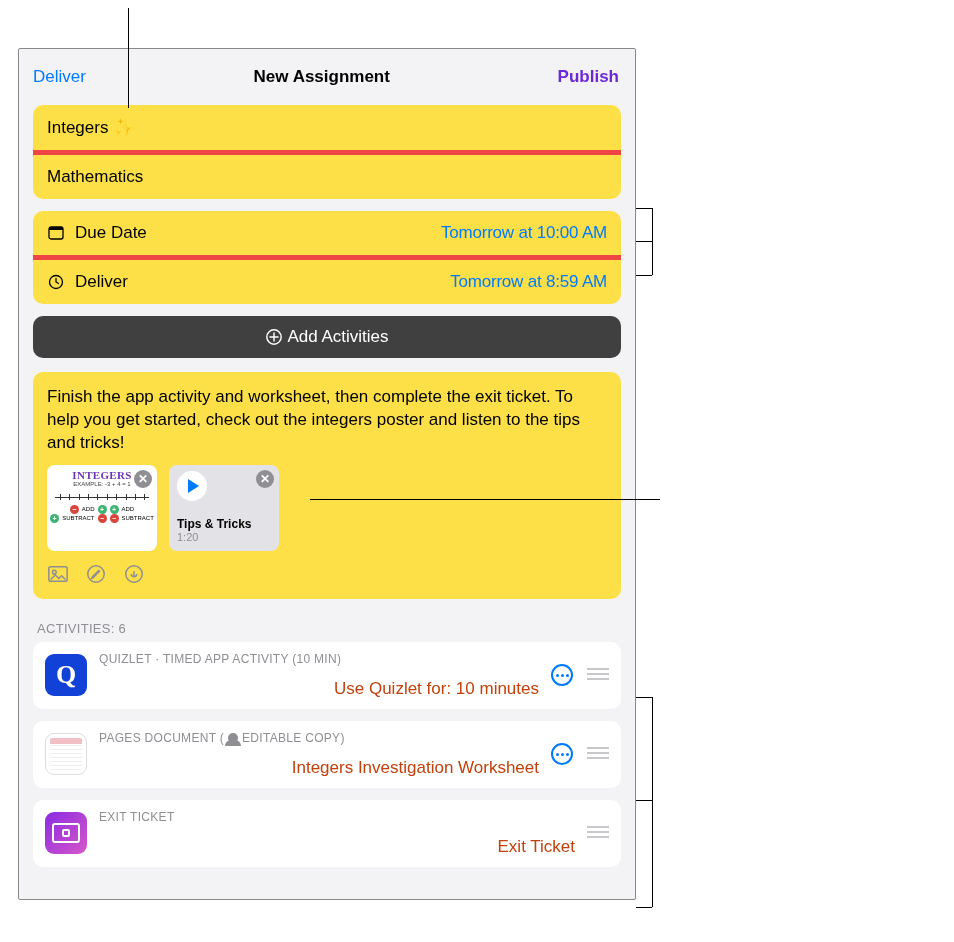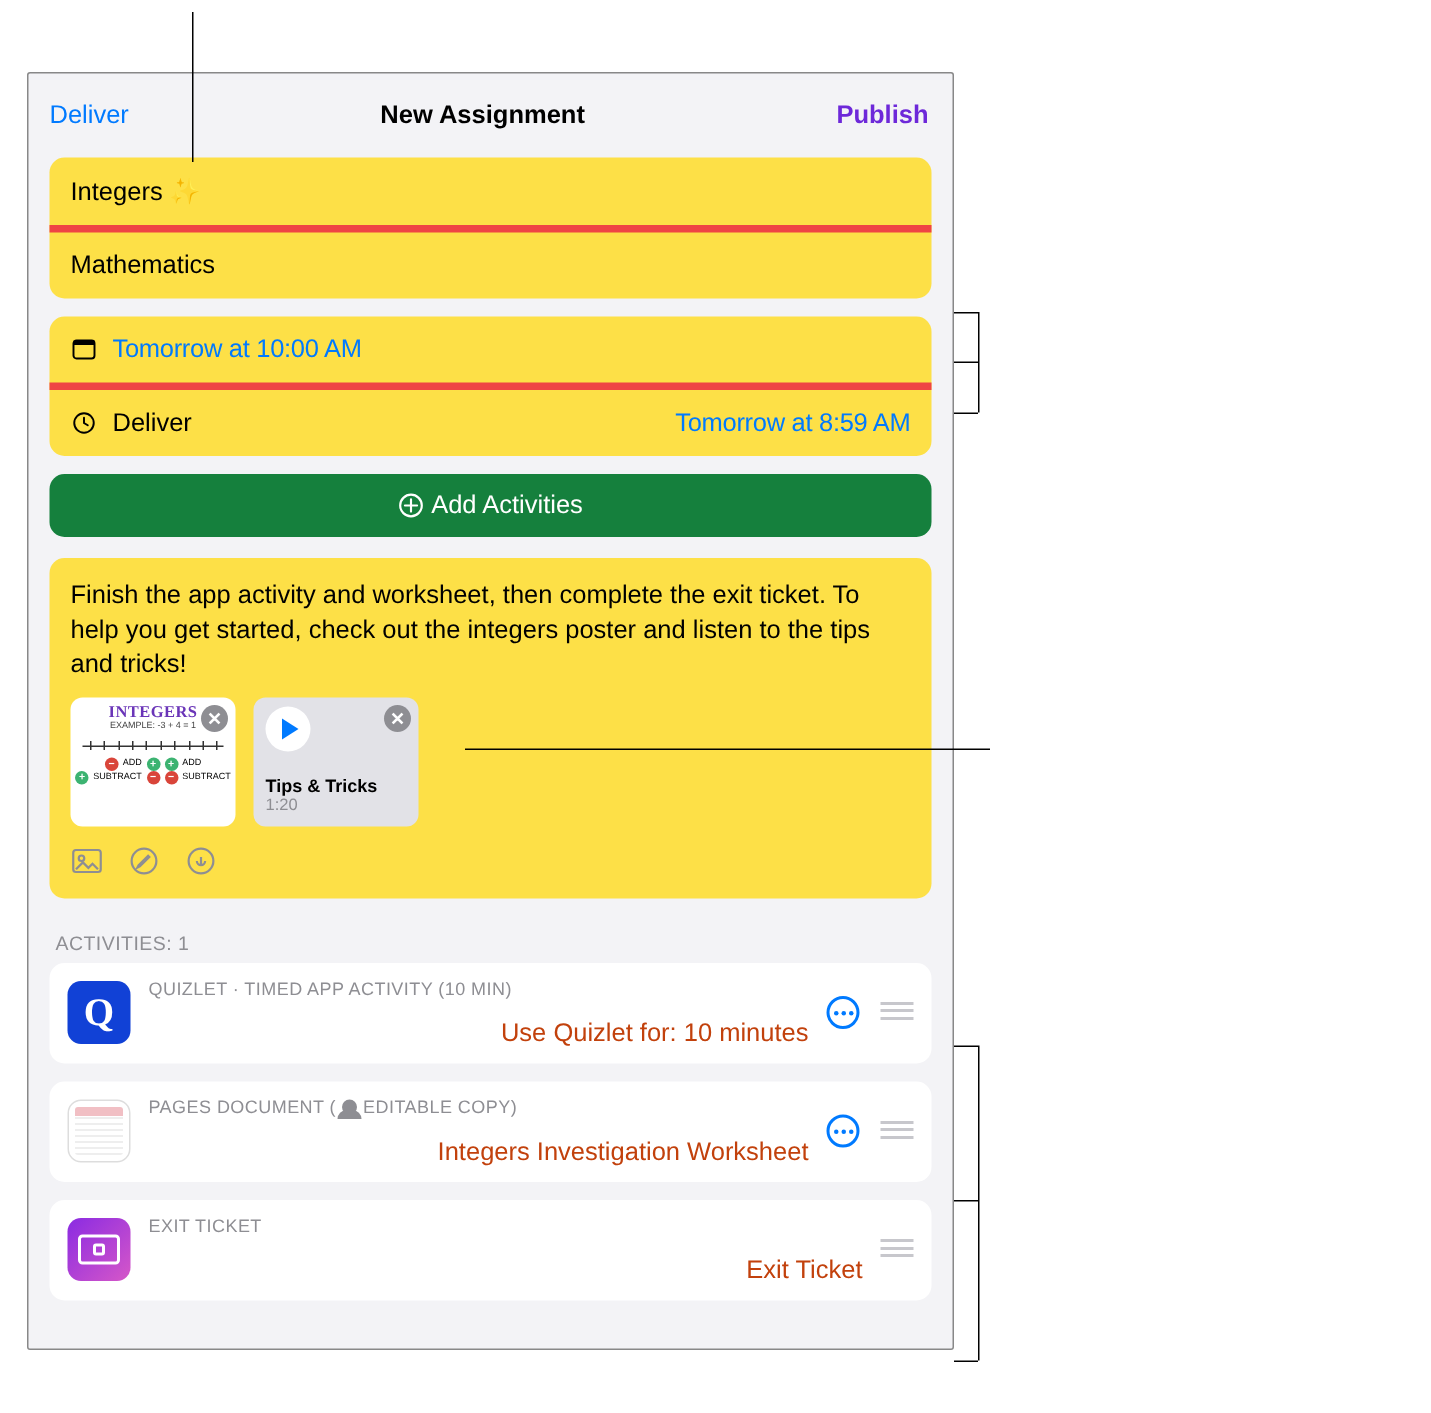--- a/index.html
+++ b/index.html
@@ -43,21 +43,21 @@
   .sep { border-top: 5px solid #ef4444; }
   .row-label { flex: 1; font-size: 17px; color: #000; }
   .row-value { font-size: 17px; color: #007aff; letter-spacing: -0.2px; }
   .icon-box {
     width: 18px; height: 18px; margin-right: 10px; flex-shrink: 0;
     display: inline-flex; align-items: center; justify-content: center;
   }
 
   .add-btn {
     margin: 0 14px 14px 14px;
-    background: #15803d;
+    background: #404040;
     color: #fff;
     border-radius: 10px;
     height: 42px;
     display: flex;
     align-items: center;
     justify-content: center;
     font-size: 17px;
     gap: 4px;
   }
 
@@ -219,20 +219,21 @@
   </div>
 
   <div class="card">
     <div class="row">
       <span class="icon-box">
         <svg viewBox="0 0 16 16" width="16" height="16">
             <rect x="1" y="2" width="14" height="12" rx="2" fill="none" stroke="#000" stroke-width="1.3"></rect>
             <rect x="1" y="2" width="14" height="3" fill="#000"></rect>
           </svg>
       </span>
+      <span class="row-label">Due Date</span>
       <span class="row-value">Tomorrow at 10:00 AM</span>
     </div>
     <div class="row sep">
       <span class="icon-box">
         <svg viewBox="0 0 16 16" width="16" height="16">
             <circle cx="8" cy="8" r="6.5" fill="none" stroke="#000" stroke-width="1.3"></circle>
             <path d="M8 4.5 V8 L10.5 9.5" stroke="#000" stroke-width="1.3" fill="none" stroke-linecap="round"></path>
           </svg>
       </span>
       <span class="row-label">Deliver</span>
@@ -311,21 +312,21 @@
       </span>
       <span class="tool">
         <svg viewBox="0 0 24 24" width="22" height="22">
             <circle cx="12" cy="12" r="9" fill="none" stroke="#8e8e93" stroke-width="1.6"></circle>
             <path d="M9 12a3 3 0 006 0M12 9v6" stroke="#8e8e93" stroke-width="1.6" fill="none"></path>
           </svg>
       </span>
     </div>
   </div>
 
-  <div class="section-label">ACTIVITIES: 1</div>
+  <div class="section-label">ACTIVITIES: 6</div>
 
   <div class="activity">
     <div class="act-icon quizlet">Q</div>
     <div class="act-meta">
       <div class="act-sub">QUIZLET · TIMED APP ACTIVITY (10 MIN)</div>
       <div class="act-title">Use Quizlet for: 10 minutes</div>
     </div>
     <div class="act-actions">
       <div class="more-circle">
           <span class="more-dot"></span>

